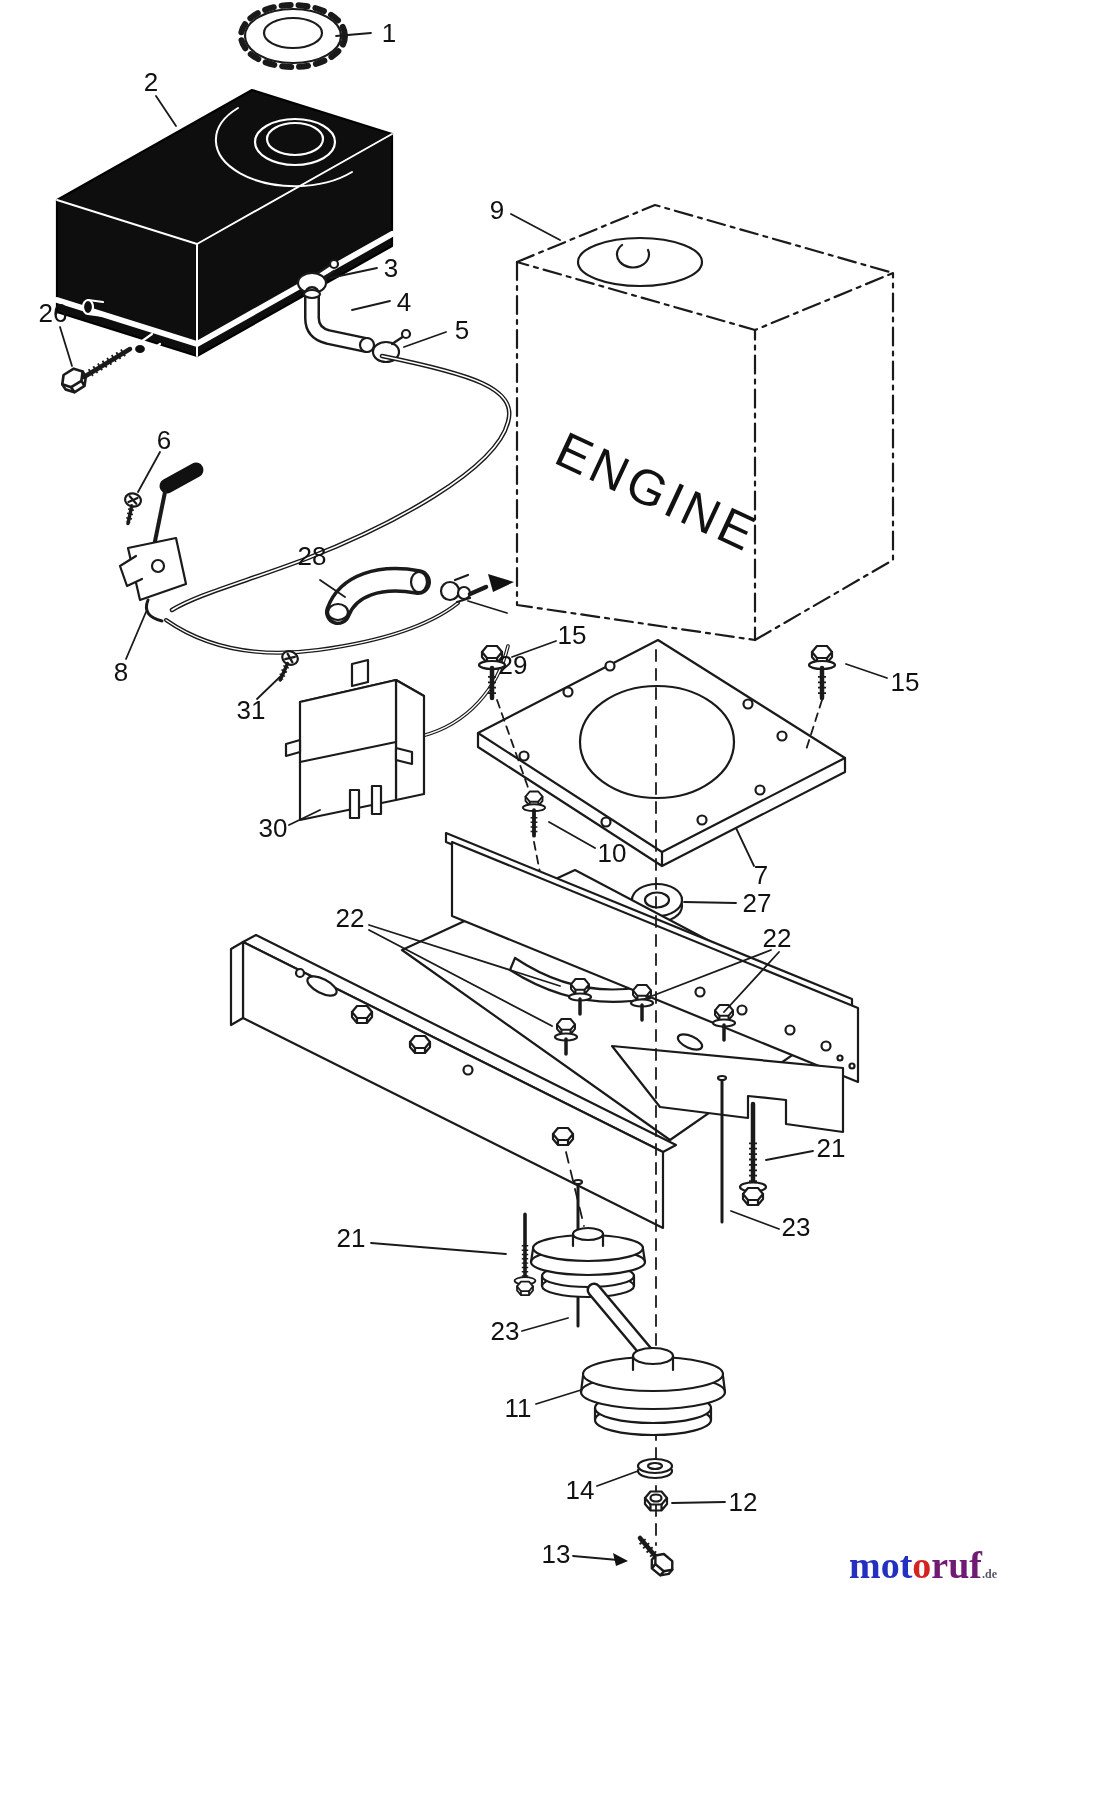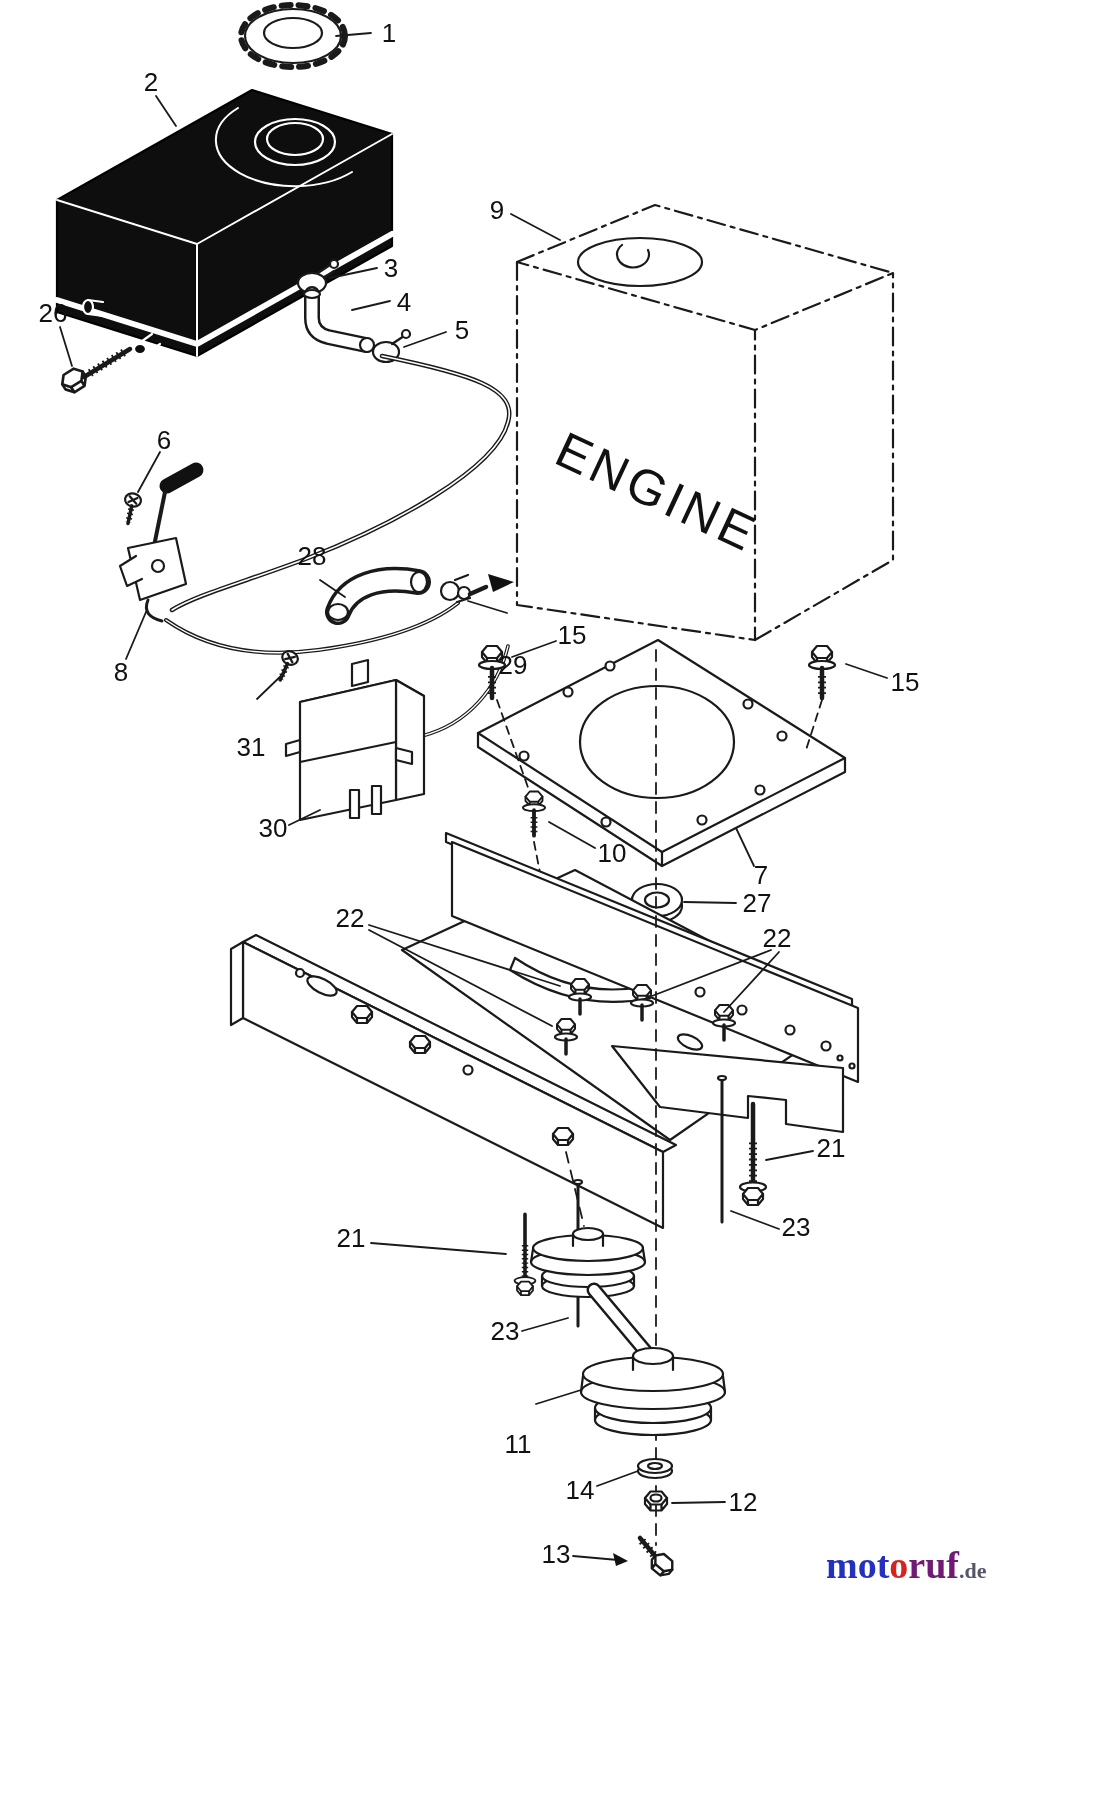--- a/index.html
+++ b/index.html
@@ -5,21 +5,21 @@
   html,body{margin:0;padding:0;background:#fff;}
   .stage{position:relative;width:1110px;height:1800px;background:#ffffff;
          font-family:"Liberation Sans",sans-serif;overflow:hidden;}
   .stage svg{position:absolute;left:0;top:0;}
   .callout{position:absolute;transform:translate(-50%,-50%);
            font-size:26px;color:#111;font-family:"Liberation Sans",sans-serif;
            white-space:nowrap;}
   .watermark{position:absolute;left:826px;top:1545px;
              font-family:"Liberation Serif",serif;font-weight:700;
              font-size:38px;line-height:40px;white-space:nowrap;}
-  .watermark .small{font-size:22px;}
+  .watermark .small{font-size:12px;}
 </style>
 </head>
 <body>
 
 <div class="stage">
 
 <svg width="1110" height="1800" viewBox="0 0 1110 1800">
   <defs>
     <g id="hexhead">
       <polygon points="-10,-4 -5,-10 5,-10 10,-4 5,2 -5,2" fill="#fff"></polygon>
@@ -287,32 +287,32 @@
       <div class="callout" style="left: 404px; top: 302px;">4</div>
       <div class="callout" style="left: 462px; top: 330px;">5</div>
       <div class="callout" style="left: 53px; top: 313px;">26</div>
       <div class="callout" style="left: 164px; top: 440px;">6</div>
       <div class="callout" style="left: 121px; top: 672px;">8</div>
       <div class="callout" style="left: 497px; top: 210px;">9</div>
       <div class="callout" style="left: 312px; top: 556px; text-align: center;">28</div>
       <div class="callout" style="left: 513px; top: 625px; margin-top: 40px;">29</div>
       <div class="callout" style="left: 572px; top: 635px;">15</div>
       <div class="callout" style="left: 905px; top: 682px;">15</div>
-      <div class="callout" style="left: 251px; top: 710px; margin-top: 37px;">31</div>
+      <div class="callout" style="left: 251px; top: 710px;">31</div>
       <div class="callout" style="left: 273px; top: 828px; text-align: right;">30</div>
       <div class="callout" style="left: 612px; top: 853px;">10</div>
       <div class="callout" style="left: 761px; top: 875px;">7</div>
       <div class="callout" style="left: 757px; top: 903px;">27</div>
       <div class="callout" style="left: 350px; top: 918px;">22</div>
       <div class="callout" style="left: 777px; top: 938px;">22</div>
       <div class="callout" style="left: 831px; top: 1148px;">21</div>
       <div class="callout" style="left: 796px; top: 1227px;">23</div>
       <div class="callout" style="left: 351px; top: 1238px;">21</div>
       <div class="callout" style="left: 505px; top: 1331px;">23</div>
-      <div class="callout" style="left: 518px; top: 1408px; margin-top: 36px;">11</div>
+      <div class="callout" style="left: 518px; top: 1408px;">11</div>
       <div class="callout" style="left: 580px; top: 1490px;">14</div>
       <div class="callout" style="left: 743px; top: 1502px;">12</div>
       <div class="callout" style="left: 556px; top: 1554px;">13</div>
     </div>
 
-<div id="watermark" class="watermark"><span style="color: rgb(35, 48, 192);">mot</span><span style="color: rgb(212, 36, 32);">o</span><span style="color: #701a75;">ruf</span><span class="small" style="color: rgb(85, 86, 106);">.de</span></div>
+<div id="watermark" class="watermark"><span style="color: rgb(35, 48, 192); margin-left: 23px;">mot</span><span style="color: rgb(212, 36, 32);">o</span><span style="color: #701a75;">ruf</span><span class="small" style="color: rgb(85, 86, 106);">.de</span></div>
 
 </div>
 
 </body></html>

